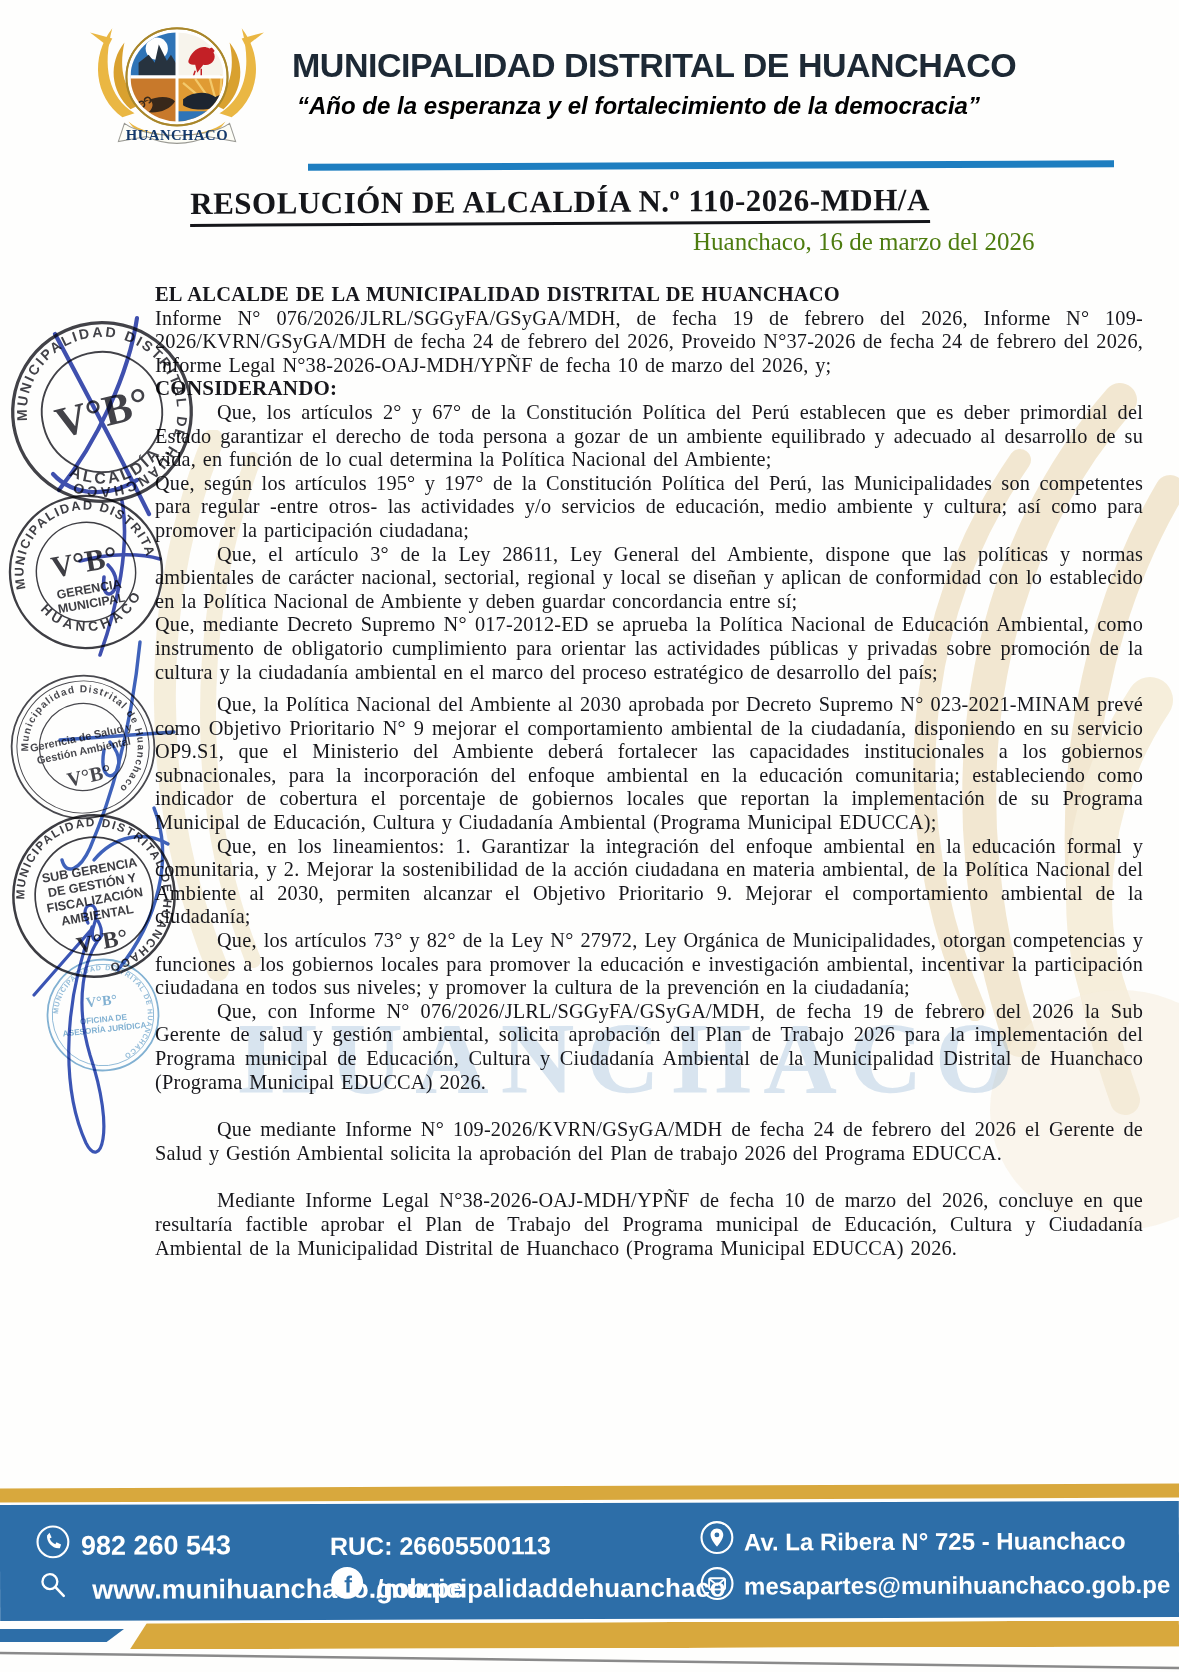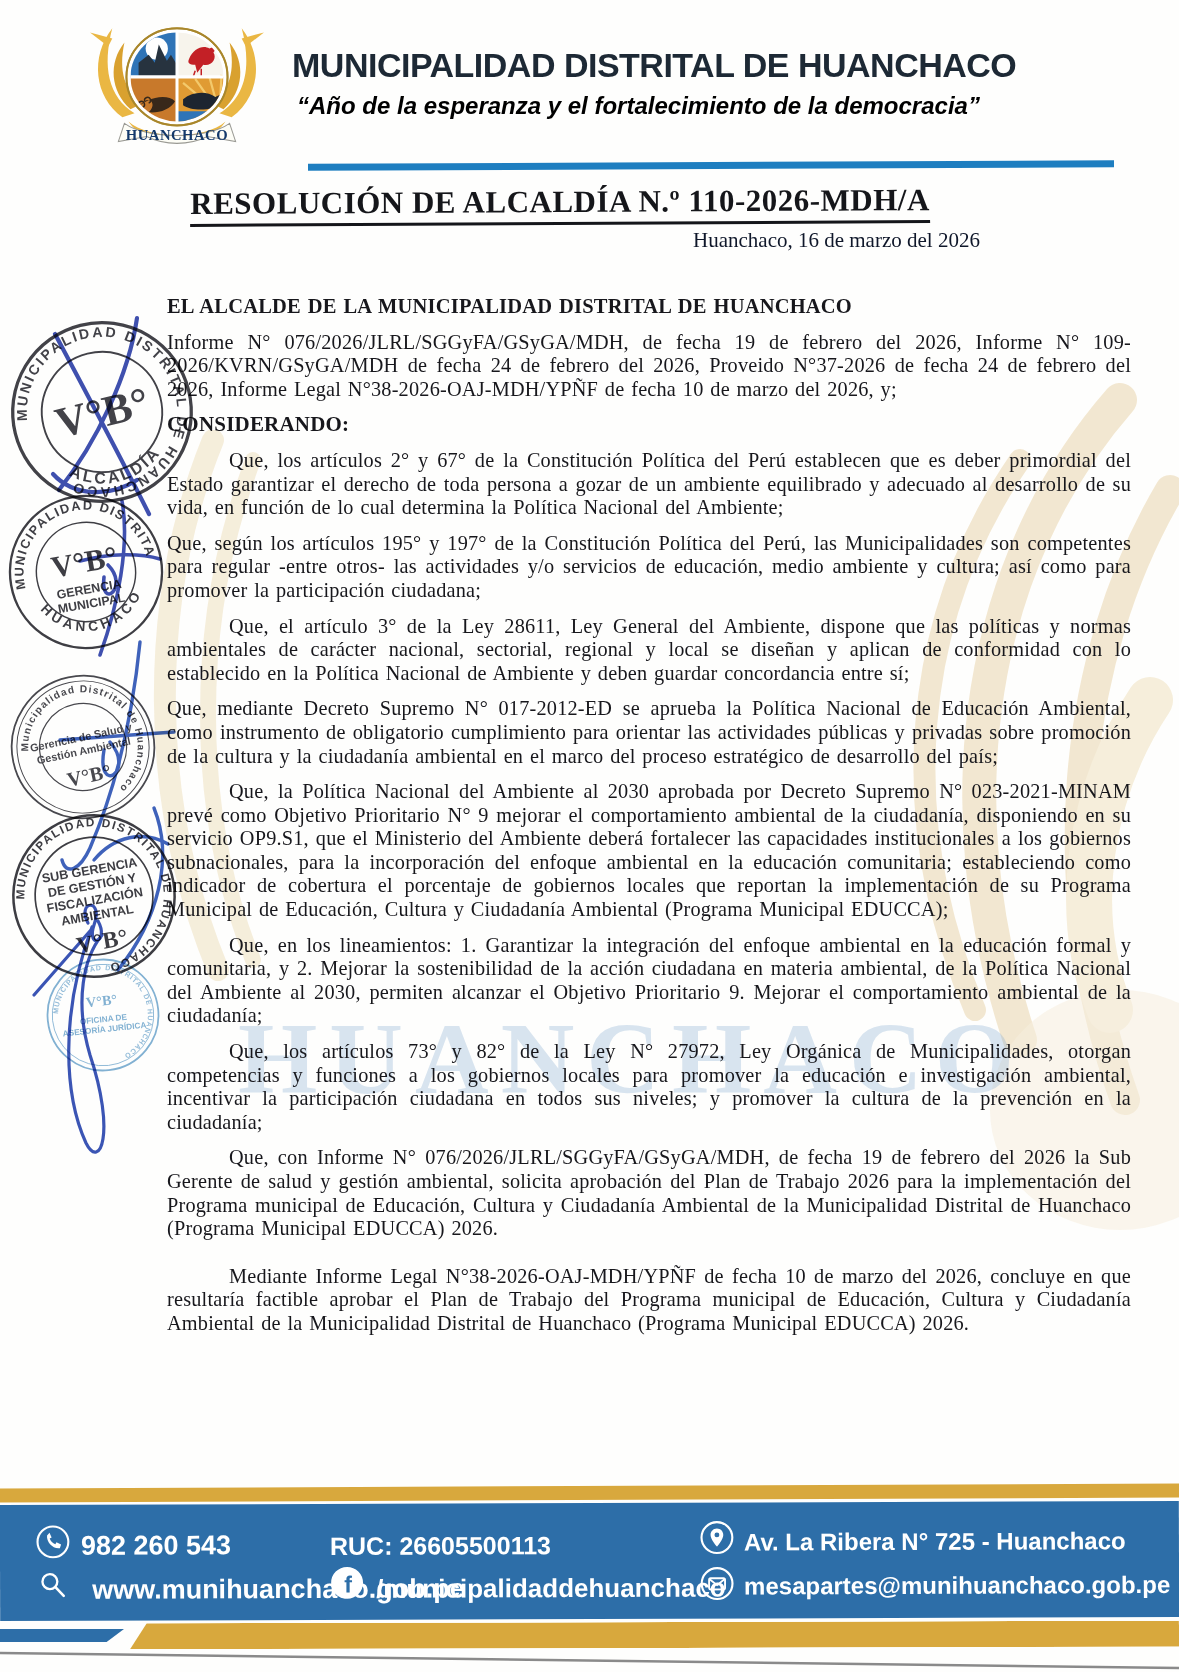--- a/index.html
+++ b/index.html
@@ -26,25 +26,25 @@
     left:297px;top:92px;font-family:"Liberation Sans",sans-serif;font-weight:bold;
     font-style:italic;font-size:24px;color:#000000;white-space:nowrap;
   }
   .head-rule{left:308px;top:162px;width:806px;height:7px;background:#1e7ec0;transform:rotate(-0.25deg);}
   .doc-title-wrap{left:150px;top:184px;width:820px;text-align:center;transform:rotate(-0.3deg);}
   .doc-title{
     display:inline-block;font-family:"Liberation Serif",serif;font-weight:bold;
     font-size:31px;color:#15161a;border-bottom:3.5px solid #15161a;padding-bottom:2px;
     letter-spacing:.5px;white-space:nowrap;
   }
-  .dateline{left:693px;top:228px;font-size:21px;color:#0f172a;white-space:nowrap;}
+  .dateline{left:693px;top:228px;font-size:25px;color:#4d7c0f;white-space:nowrap;}
   
   .body-text{left:155px;top:283px;width:988px;font-size:20.3px;line-height:23.6px;
     letter-spacing:.2px;word-spacing:1.5px;color:#17171c;}
-  .body-text p{margin:12px;text-align:justify;}
+  .body-text p{margin:0;text-align:justify;}
   .salutation{font-weight:bold;font-size:20.5px;margin:0 0 21px 0;}
   .visto-label,.considerando-label{font-weight:bold;font-size:21px;margin:0 0 12px 0;}
   .considerando-label{margin-top:25px;margin-bottom:6px;}
   .ind{text-indent:62px;}
   .gap-lg{margin-top:24px !important;}
   .gap-sm{margin-top:9px !important;}
   
   .stamp{position:absolute;mix-blend-mode:multiply;opacity:.93;}
   .stamp text{font-family:"Liberation Sans",sans-serif;}
   .stamp .serif{font-family:"Liberation Serif",serif;}
@@ -132,20 +132,21 @@
   <p>Informe N° 076/2026/JLRL/SGGyFA/GSyGA/MDH, de fecha 19 de febrero del 2026, Informe N° 109-2026/KVRN/GSyGA/MDH de fecha 24 de febrero del 2026, Proveido N°37-2026 de fecha 24 de febrero del 2026, Informe Legal N°38-2026-OAJ-MDH/YPÑF de fecha 10 de marzo del 2026,  y;</p>
   <p class="considerando-label">CONSIDERANDO:</p>
   <p class="ind">Que, los artículos 2° y 67° de la Constitución Política del Perú establecen que es deber primordial del Estado garantizar el derecho de toda persona a gozar de un ambiente equilibrado y adecuado al desarrollo de su vida, en función de lo cual determina la Política Nacional del Ambiente;</p>
   <p>Que, según los artículos 195° y 197° de la Constitución Política del Perú, las Municipalidades son competentes para regular -entre otros- las actividades y/o servicios de educación, medio ambiente y cultura; así como para promover la participación ciudadana;</p>
   <p class="ind">Que, el artículo 3° de la Ley 28611, Ley General del Ambiente, dispone que las políticas y normas ambientales de carácter nacional, sectorial, regional y local se diseñan y aplican de conformidad con lo establecido en la Política Nacional de Ambiente y deben guardar concordancia entre sí;</p>
   <p>Que, mediante Decreto Supremo N° 017-2012-ED se aprueba la Política Nacional de Educación Ambiental, como instrumento de obligatorio cumplimiento para orientar las actividades públicas y privadas sobre promoción de la cultura y la ciudadanía ambiental en el marco del proceso estratégico de desarrollo del país;</p>
   <p class="ind gap-sm">Que, la Política Nacional del Ambiente al 2030 aprobada por Decreto Supremo N° 023-2021-MINAM prevé como Objetivo Prioritario N° 9 mejorar el comportamiento ambiental de la ciudadanía, disponiendo en su servicio OP9.S1, que el Ministerio del Ambiente deberá fortalecer las capacidades institucionales a los gobiernos subnacionales, para la incorporación del enfoque ambiental en la educación comunitaria; estableciendo como indicador de cobertura el porcentaje de gobiernos locales que reportan la implementación de su Programa Municipal de Educación, Cultura y Ciudadanía Ambiental (Programa Municipal EDUCCA);</p>
   <p class="ind">Que, en los lineamientos: 1. Garantizar la integración del enfoque ambiental en la educación formal y comunitaria, y 2. Mejorar la sostenibilidad de la acción ciudadana en materia ambiental, de la Política Nacional del Ambiente al 2030, permiten alcanzar el Objetivo Prioritario 9. Mejorar el comportamiento ambiental de la ciudadanía;</p>
   <p class="ind">Que, los artículos 73° y 82° de la Ley N° 27972, Ley Orgánica de Municipalidades, otorgan competencias y funciones a los gobiernos locales para promover la educación e investigación ambiental, incentivar la participación ciudadana en todos sus niveles; y promover la cultura de la prevención en la ciudadanía;</p>
   <p class="ind">Que, con Informe N° 076/2026/JLRL/SGGyFA/GSyGA/MDH, de fecha 19 de febrero del 2026 la Sub Gerente de salud y gestión ambiental, solicita aprobación del Plan de Trabajo 2026 para la implementación del Programa municipal de Educación, Cultura y Ciudadanía Ambiental de la Municipalidad Distrital de Huanchaco (Programa Municipal EDUCCA) 2026.</p>
+  <p class="ind gap-lg">Que mediante Informe N° 109-2026/KVRN/GSyGA/MDH de fecha 24 de febrero del 2026 el Gerente de Salud y Gestión Ambiental solicita la aprobación del Plan de trabajo 2026 del Programa EDUCCA.</p>
   <p class="ind gap-lg">Mediante Informe Legal N°38-2026-OAJ-MDH/YPÑF de fecha 10 de marzo del 2026, concluye en que resultaría factible aprobar el Plan de Trabajo del Programa municipal de Educación, Cultura y Ciudadanía Ambiental de la Municipalidad Distrital de Huanchaco (Programa Municipal EDUCCA) 2026.</p>
 </div>
 
 <svg class="stamp" style="left:8px;top:318px;width:188px;height:188px;transform:rotate(-14deg)" viewBox="0 0 200 200">
   <g stroke="#33333a" fill="none">
     <circle cx="100" cy="100" r="95" stroke-width="3.5"></circle>
     <circle cx="100" cy="100" r="64" stroke-width="2"></circle>
   </g>
   <path id="tp1" d="M100,100 m-80,0 a80,80 0 1,1 160,0 a80,80 0 1,1 -160,0" fill="none"></path>
   <path id="tp1b" d="M100,100 m-76,0 a76,76 0 0,0 152,0" fill="none"></path>

